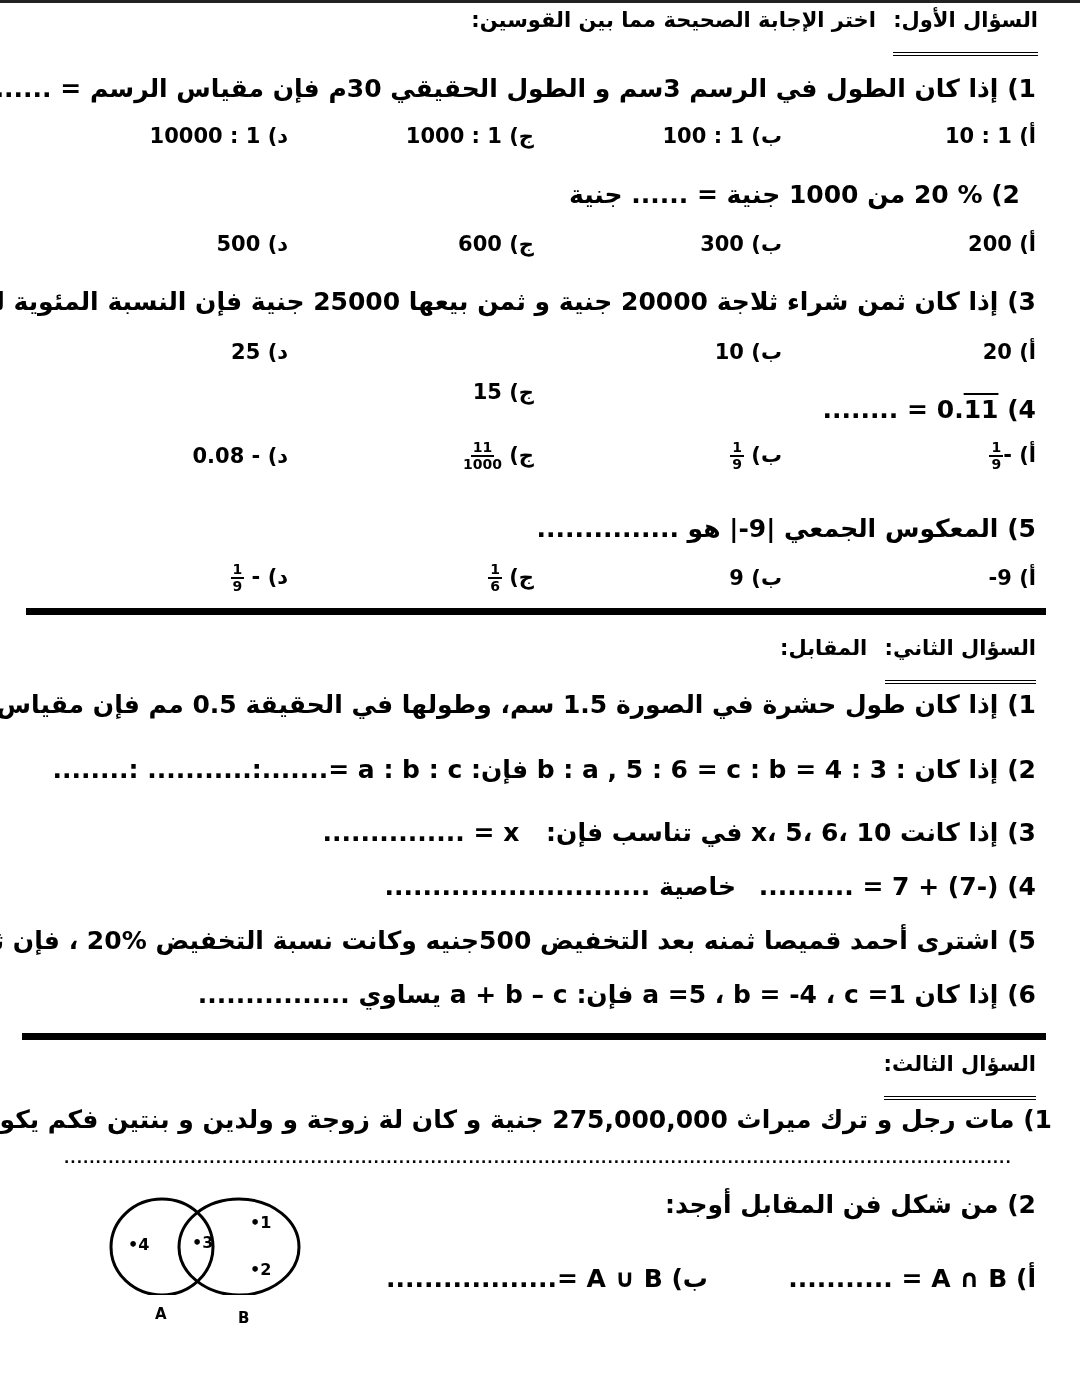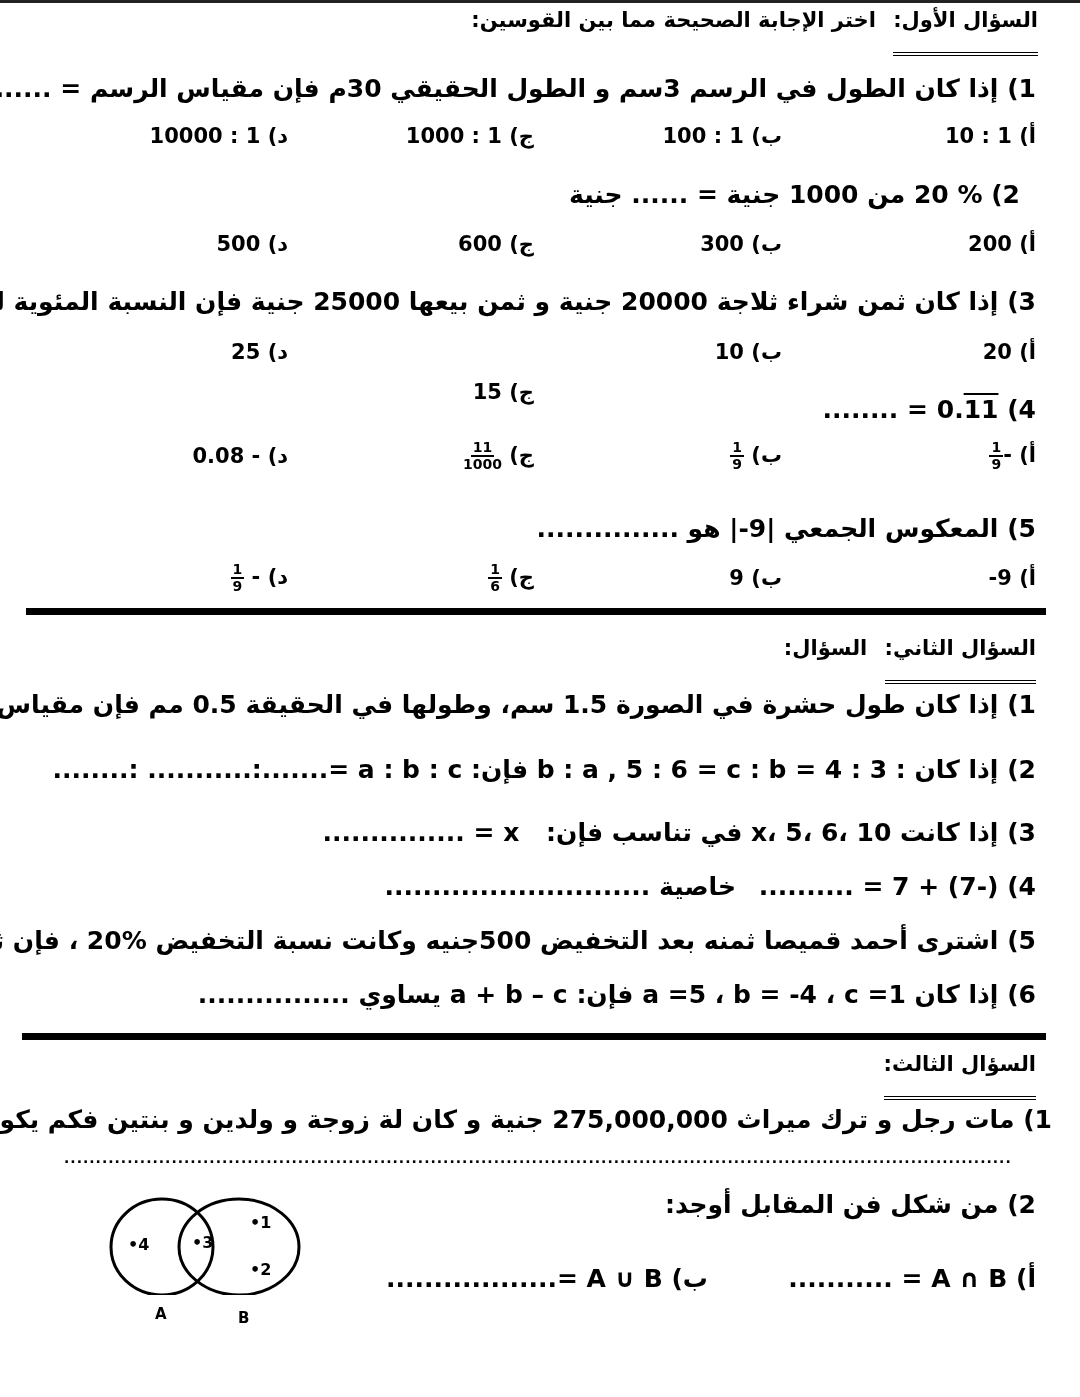--- a/index.html
+++ b/index.html
@@ -103,21 +103,21 @@
   <span>-</span> <span class="frac">
       <span class="num">1</span>
       <span>9</span>
     </span>
 </div>
 
 <div class="abs thick-line" style="left:26px; top:608px; width:1020px;"></div>
 
 <div class="abs rtl heading" style="right:44px; top:636px;">
   <span class="underline2">السؤال الثاني:</span>
-  <span style="margin-right:10px;">السؤال:</span>
+  <span style="margin-right:10px;">المقابل:</span>
 </div>
 
 <div class="abs rtl q" style="right:44px; top:690px;">
   <span>1)</span> <span>إذا كان طول حشرة في الصورة 1.5 سم، وطولها في الحقيقة 0.5 مم فإن مقياس الرسم= ........ : .......</span>
 </div>
 
 <div class="abs rtl q" style="right:44px; top:755px;">
   <span>2)</span>
   <span>إذا كان :</span>
   <span class="ltr">3 : 4 = b  : a , 5 : 6 =  c  : b</span>

